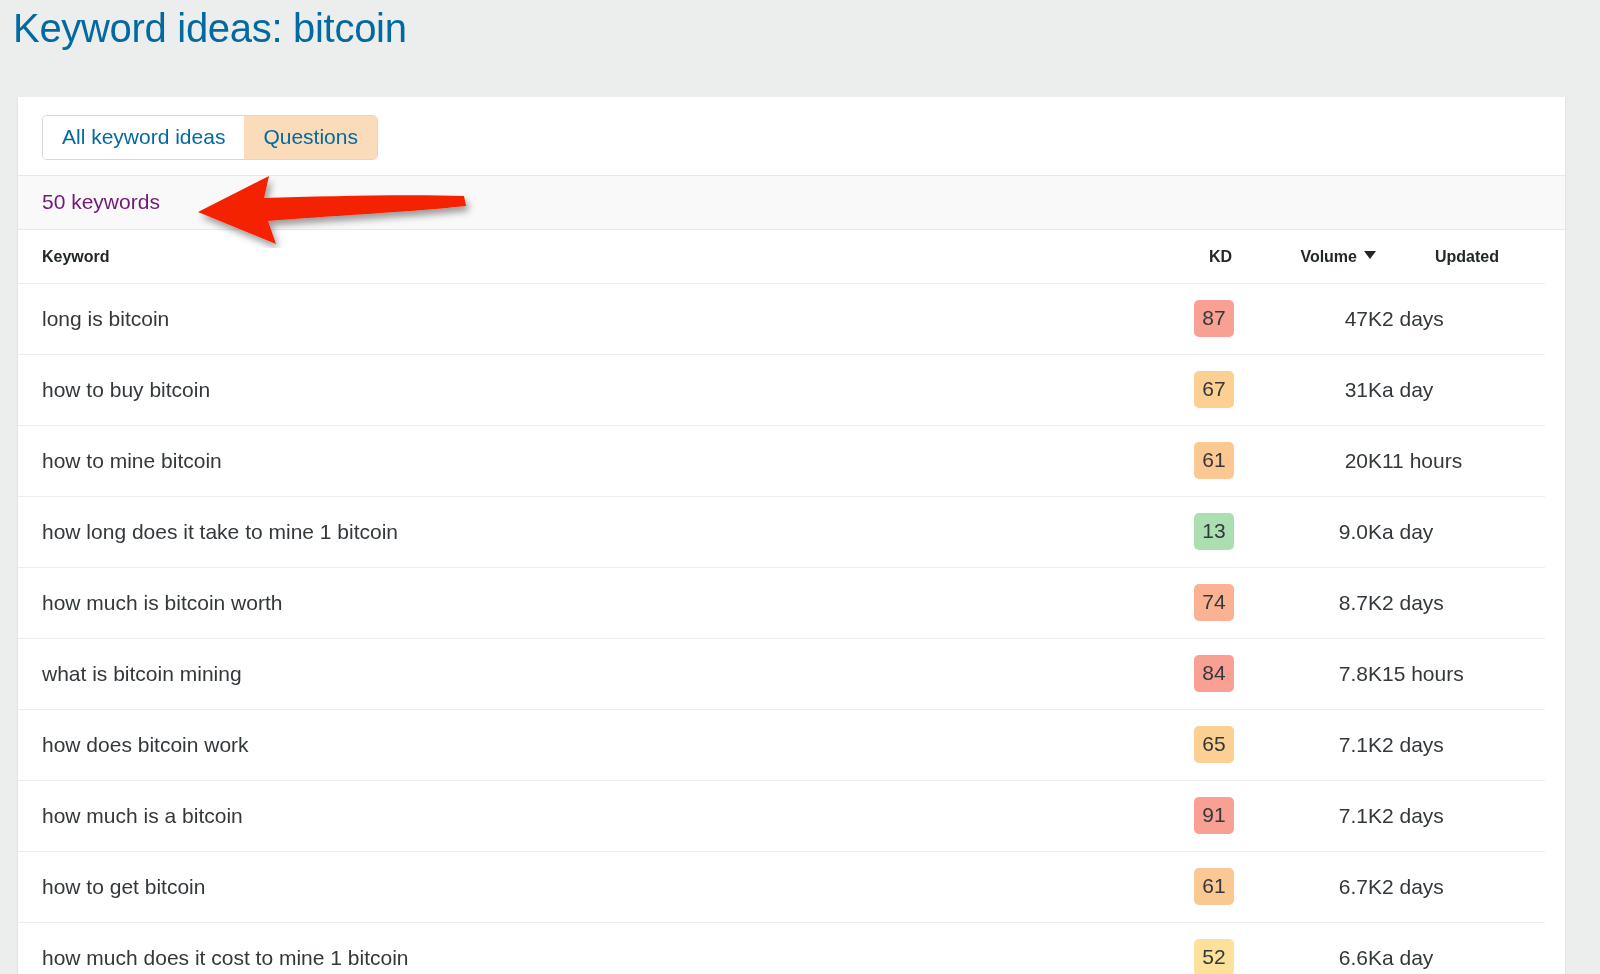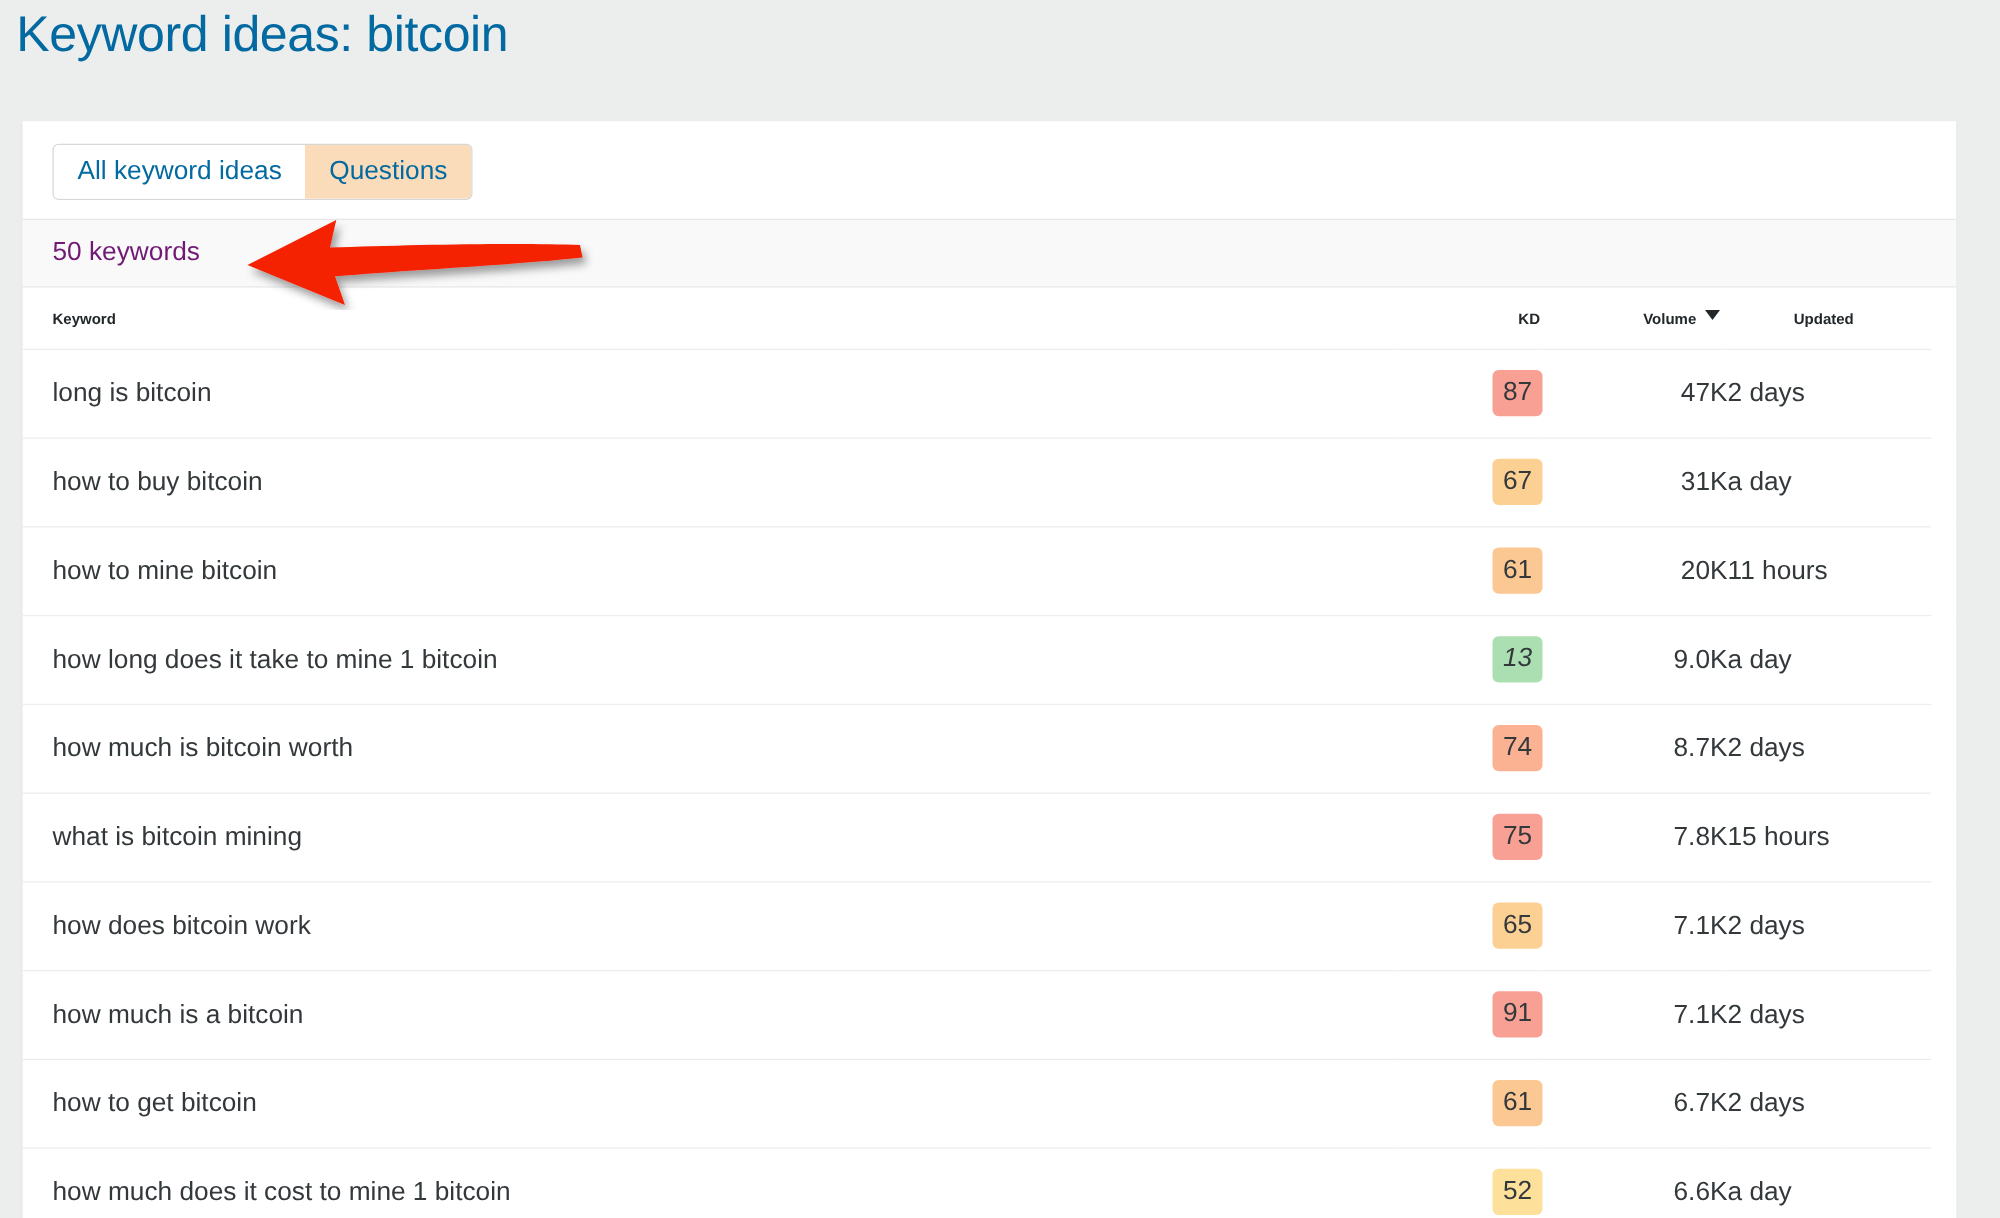--- a/index.html
+++ b/index.html
@@ -84,21 +84,21 @@
     color: #701a75;
   }
 
   
   table.kwtable {
     width: 100%;
     border-collapse: collapse;
     table-layout: fixed;
   }
   table.kwtable th {
-    font-size: 12px;
+    font-size: 16px;
     font-weight: bold;
     color: #22272a;
     text-align: left;
     padding: 18px 0 17px 0;
     border-bottom: 1px solid #ededed;
   }
   table.kwtable td {
     font-size: 21px;
     color: #33383b;
     padding: 16px 0 17px 0;
@@ -208,33 +208,33 @@
           <td class="td-updated">a day</td>
         </tr>
         <tr>
           <td class="td-keyword">how to mine bitcoin</td>
           <td class="td-kd"><span class="kd-badge" style="background: rgb(251, 200, 148);">61</span></td>
           <td class="td-volume">20K</td>
           <td class="td-updated">11 hours</td>
         </tr>
         <tr>
           <td class="td-keyword">how long does it take to mine 1 bitcoin</td>
-          <td class="td-kd"><span class="kd-badge" style="background: rgb(171, 223, 177); font-style: italic;">13</span></td>
+          <td class="td-kd"><span class="kd-badge" style="background: rgb(171, 223, 177);">13</span></td>
           <td class="td-volume">9.0K</td>
           <td class="td-updated">a day</td>
         </tr>
         <tr>
           <td class="td-keyword">how much is bitcoin worth</td>
           <td class="td-kd"><span class="kd-badge" style="background: rgb(251, 178, 147); text-align: center;">74</span></td>
           <td class="td-volume">8.7K</td>
           <td class="td-updated">2 days</td>
         </tr>
         <tr>
           <td class="td-keyword">what is bitcoin mining</td>
-          <td class="td-kd"><span class="kd-badge" style="background: rgb(249, 160, 148);">75</span></td>
+          <td class="td-kd"><span class="kd-badge" style="background: rgb(249, 160, 148);">84</span></td>
           <td class="td-volume">7.8K</td>
           <td class="td-updated">15 hours</td>
         </tr>
         <tr>
           <td class="td-keyword">how does bitcoin work</td>
           <td class="td-kd"><span class="kd-badge" style="background: rgb(252, 207, 147);">65</span></td>
           <td class="td-volume">7.1K</td>
           <td class="td-updated">2 days</td>
         </tr>
         <tr>

